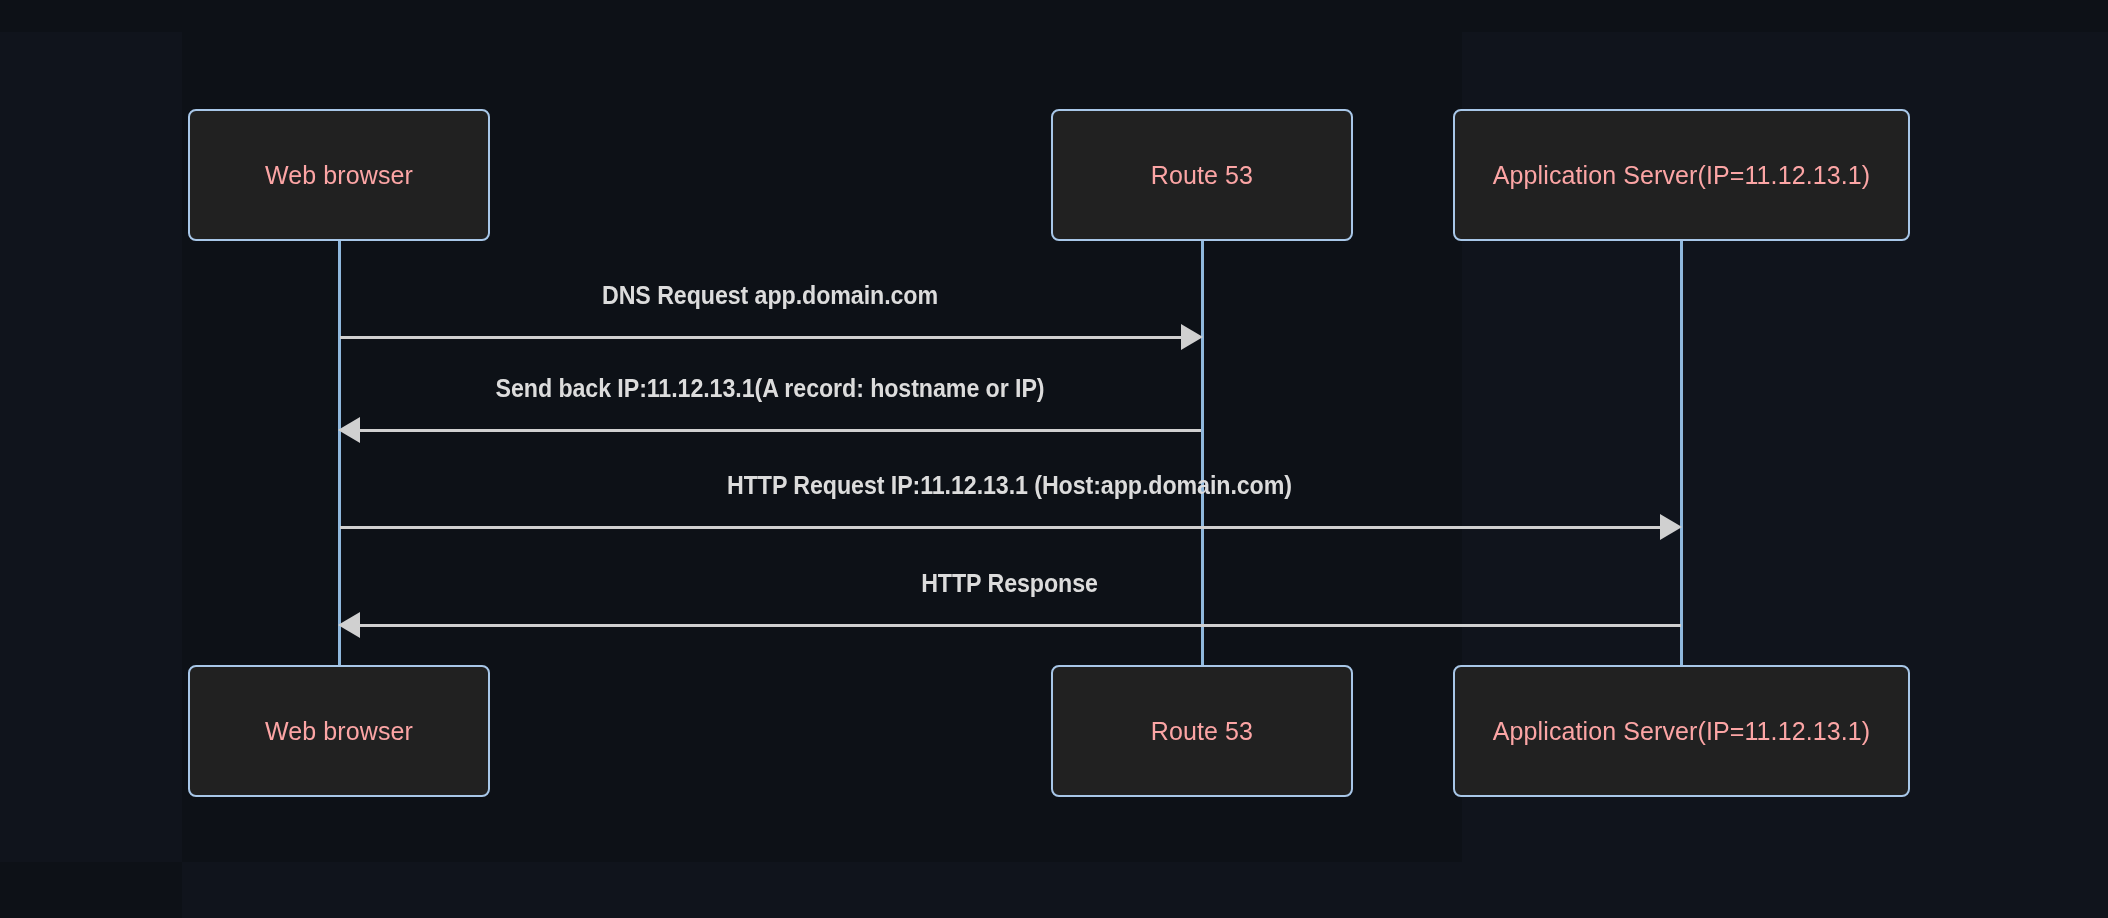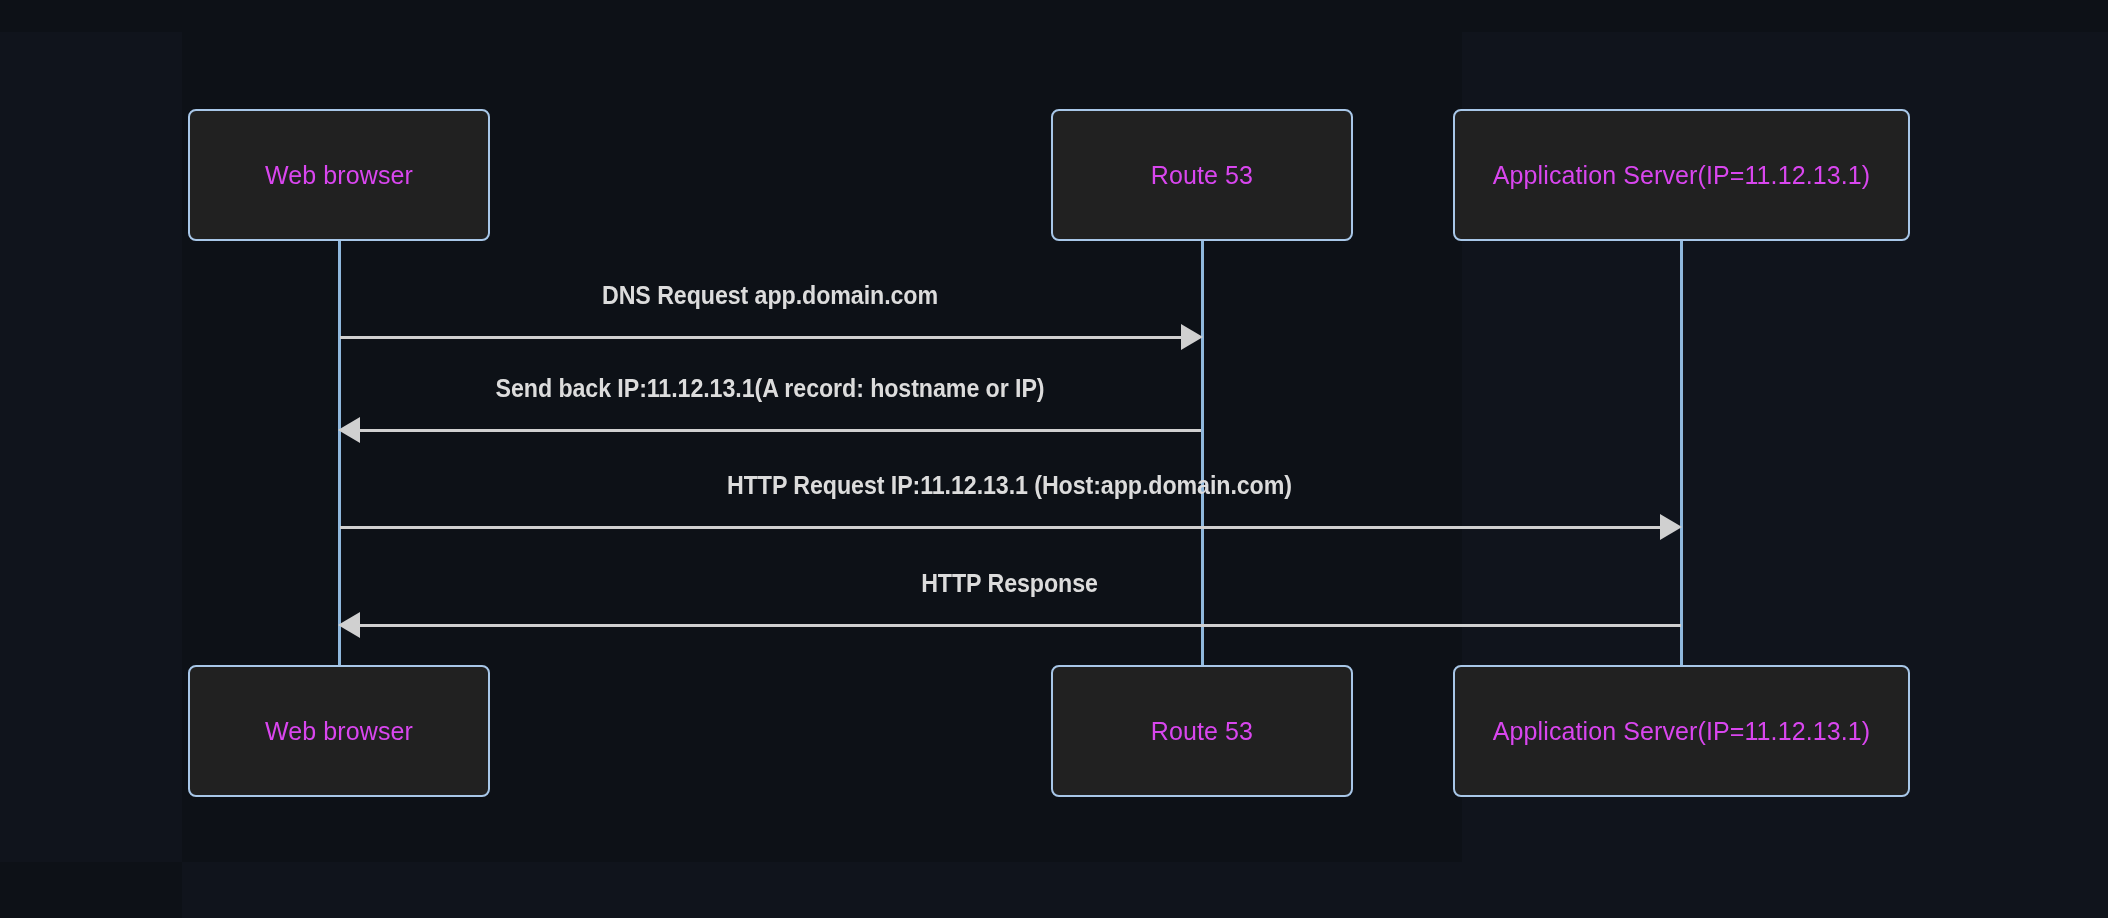--- a/index.html
+++ b/index.html
@@ -32,21 +32,21 @@
     box-sizing: border-box;
     background: #212121;
     border: 2px solid #a8c7e8;
     border-radius: 8px;
     display: flex;
     align-items: center;
     justify-content: center;
     z-index: 4;
   }
   .actor-label {
-    color: #d946ef;
+    color: #fca5a5;
     font-size: 25px;
     font-weight: 400;
     letter-spacing: 0.1px;
     white-space: nowrap;
   }
 
   
   .lifeline {
     position: absolute;
     width: 3px;

